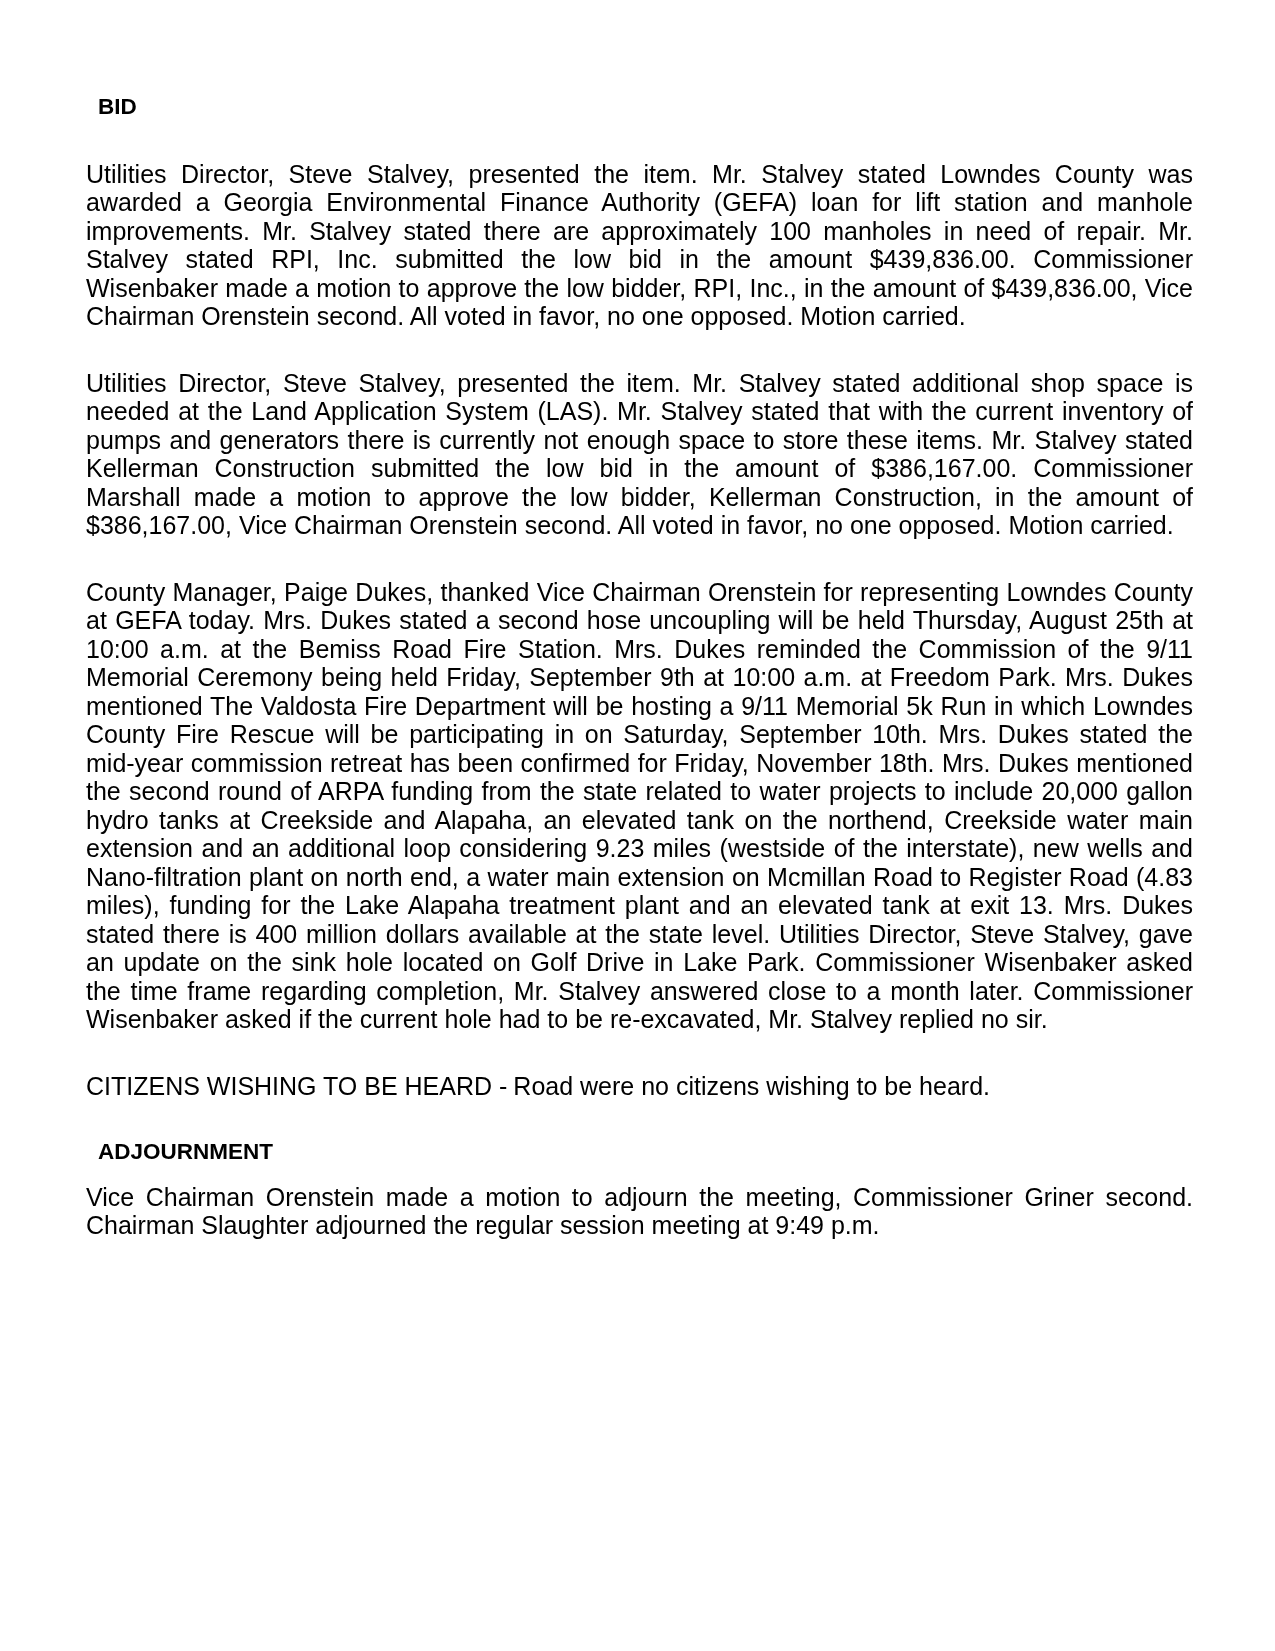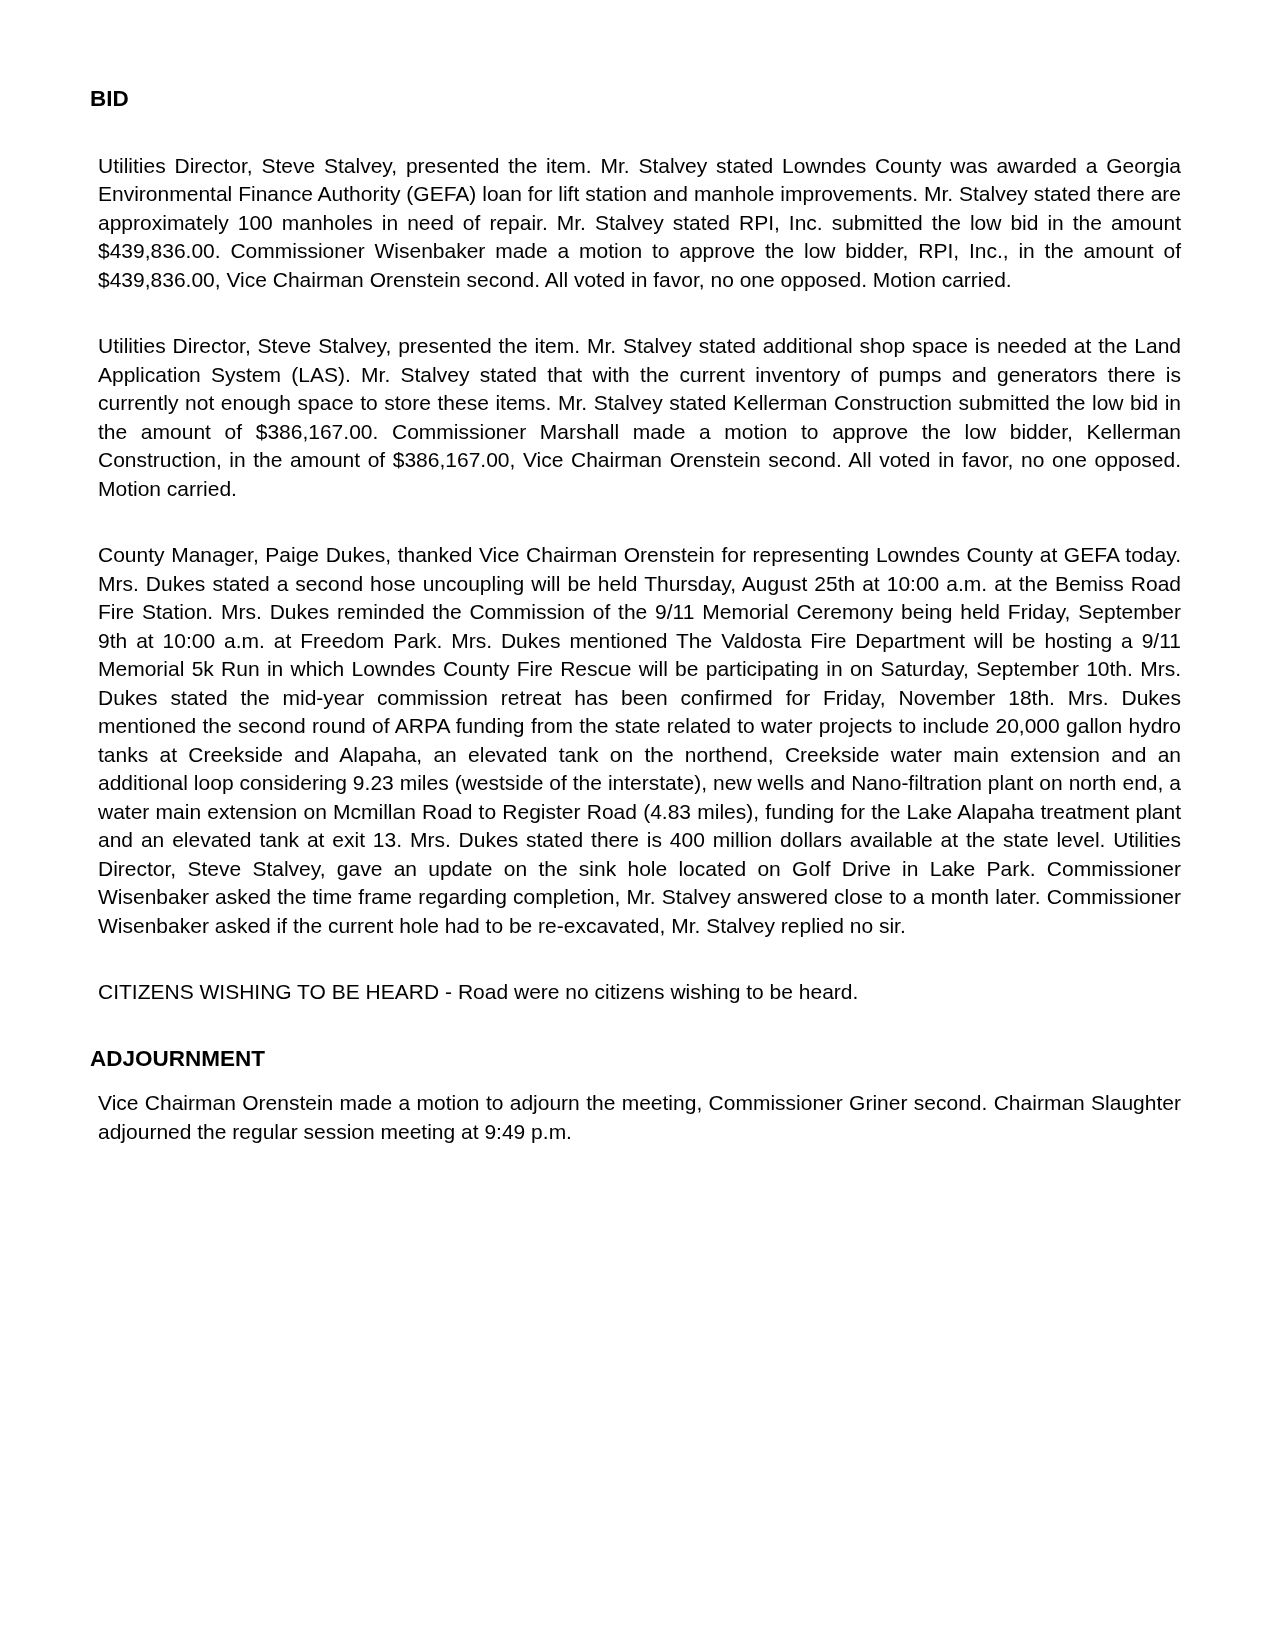--- a/index.html
+++ b/index.html
@@ -18,28 +18,28 @@
     box-sizing: border-box;
     width: 1275px;
     height: 1651px;
     padding: 77px 78px 0 82px;
     background: #ffffff;
   }
   .doc-heading {
     font-size: 22.5px;
     line-height: 28.5px;
     font-weight: bold;
-    margin: 8px;
+    margin: 16px;
     padding: 0;
   }
   .doc-body {
-    font-size: 21px;
+    font-size: 25px;
     line-height: 28.5px;
     font-weight: normal;
-    margin: 16px;
+    margin: 4px;
     padding: 0;
     text-align: justify;
   }
   .doc-section {
     margin-top: 38px;
   }
   .inline-heading {
     font-weight: normal;
     margin-right: 6px;
   }

